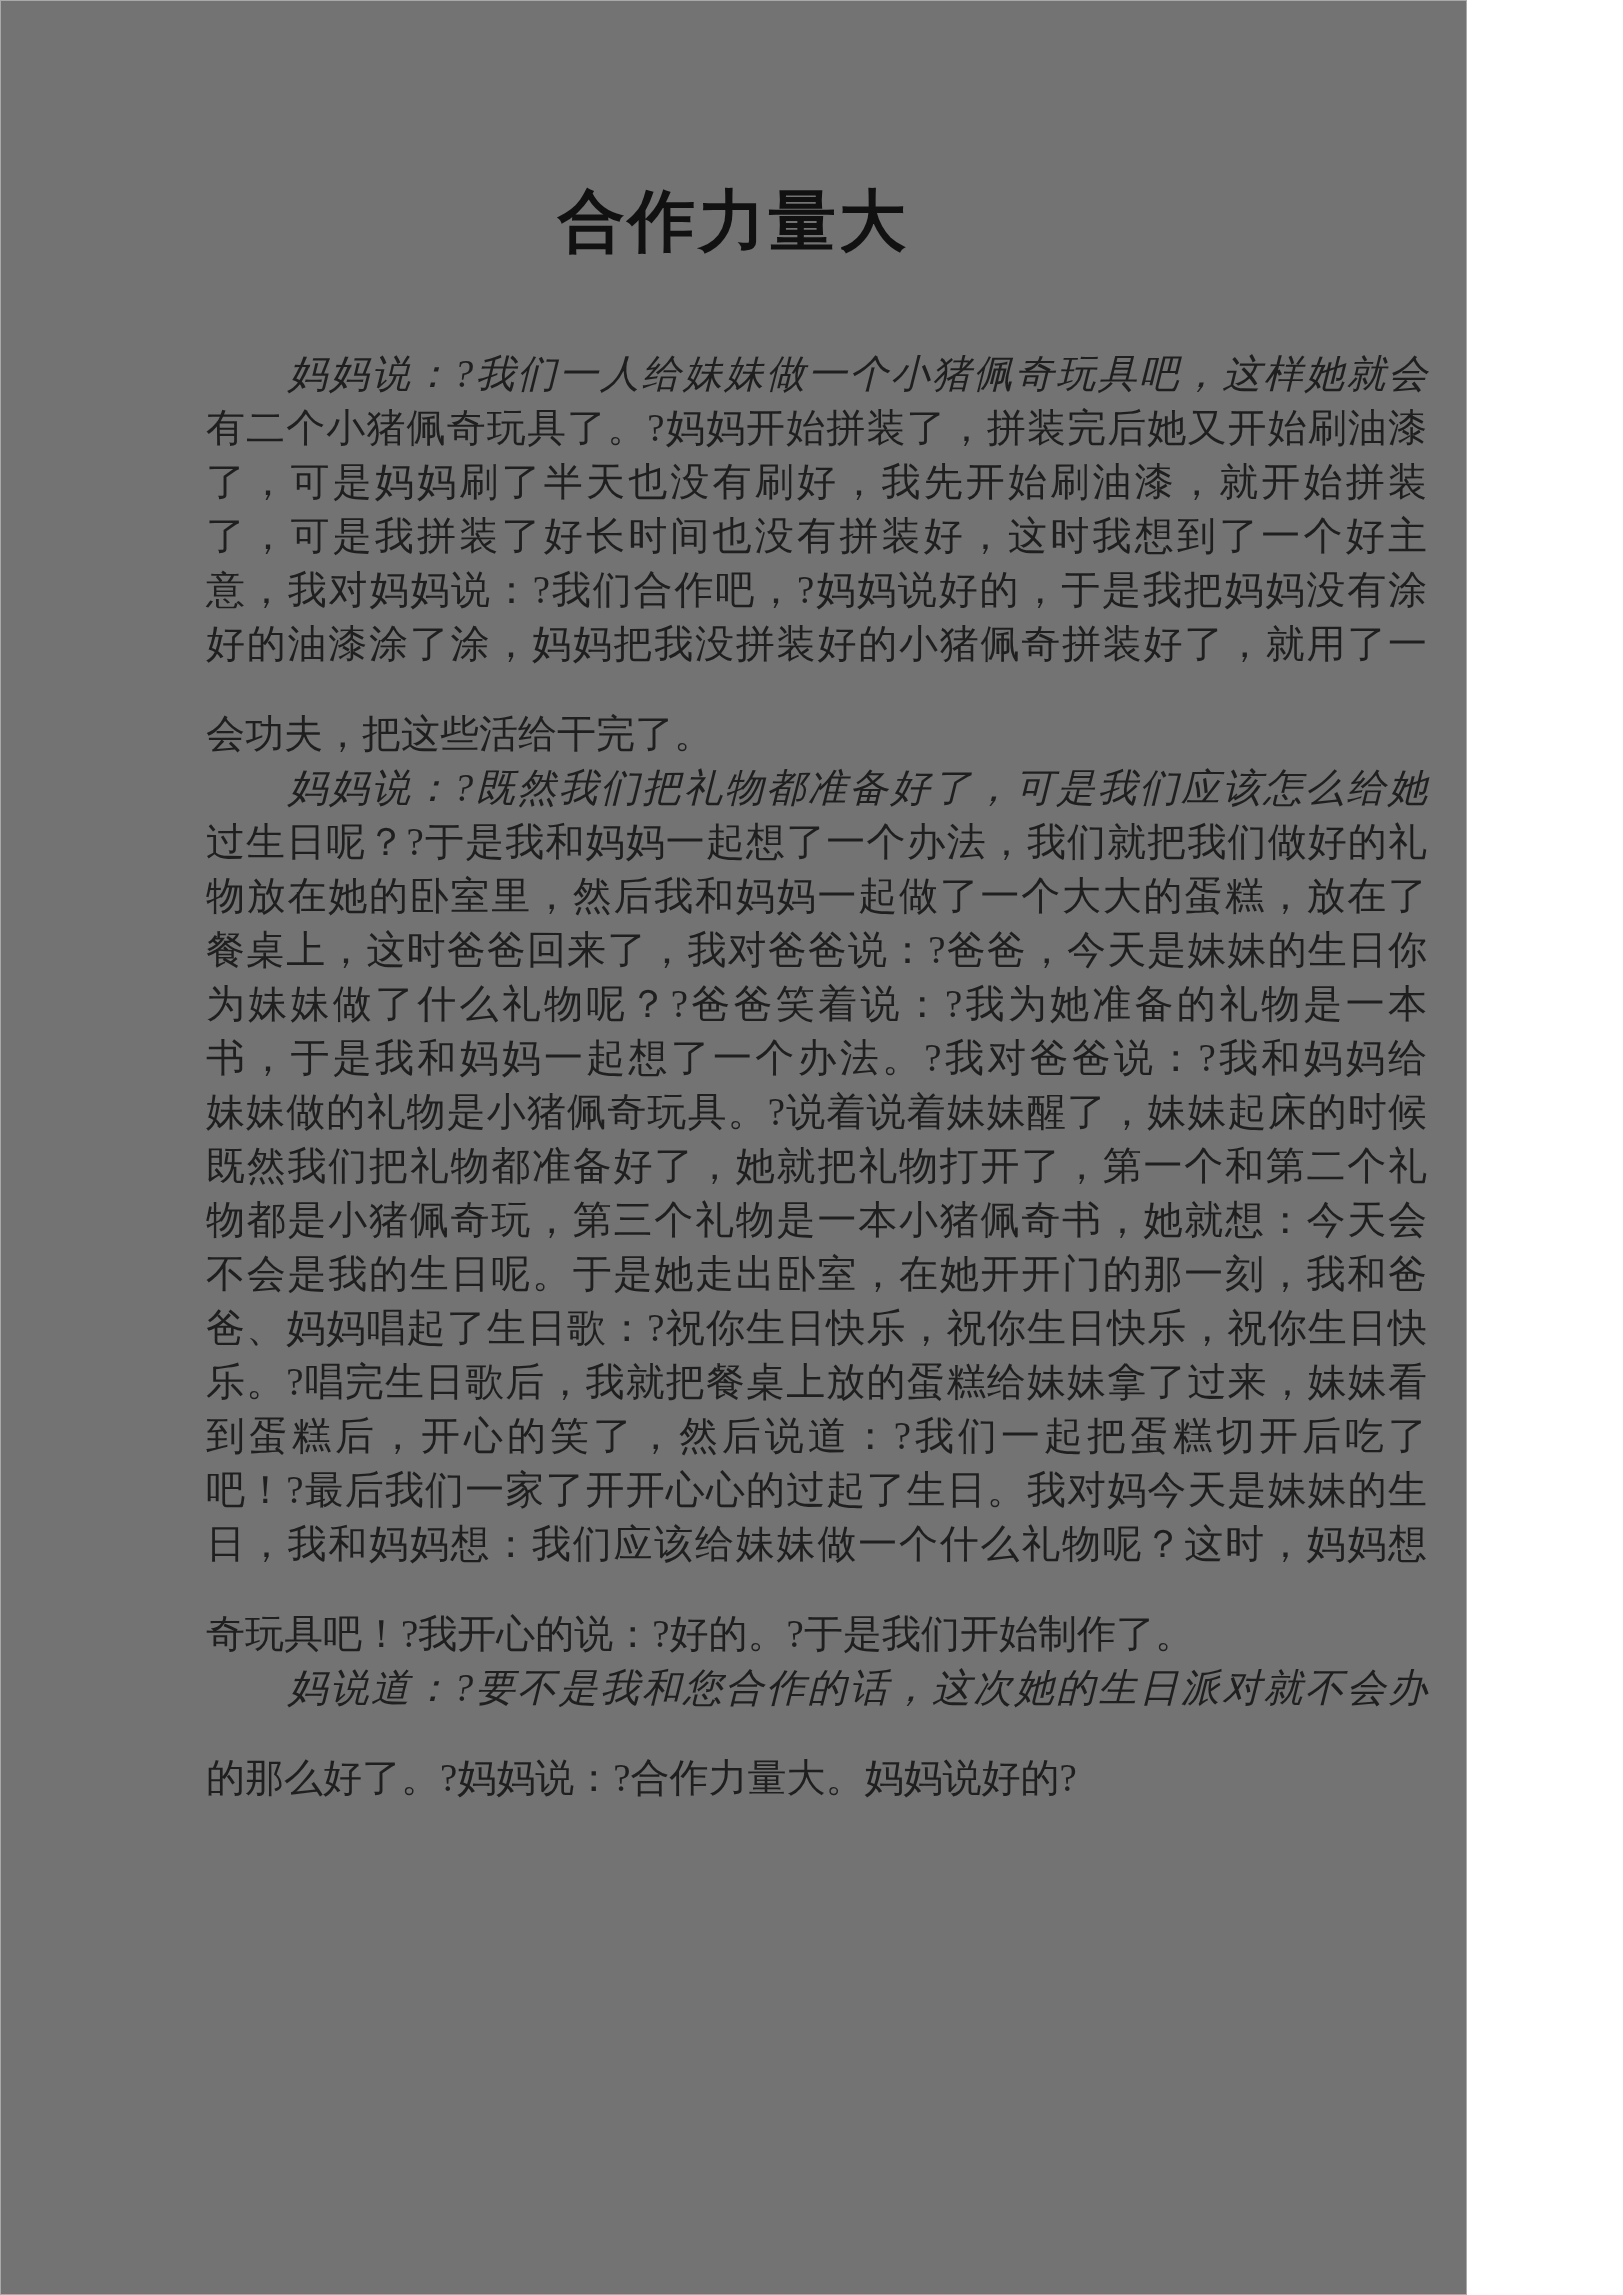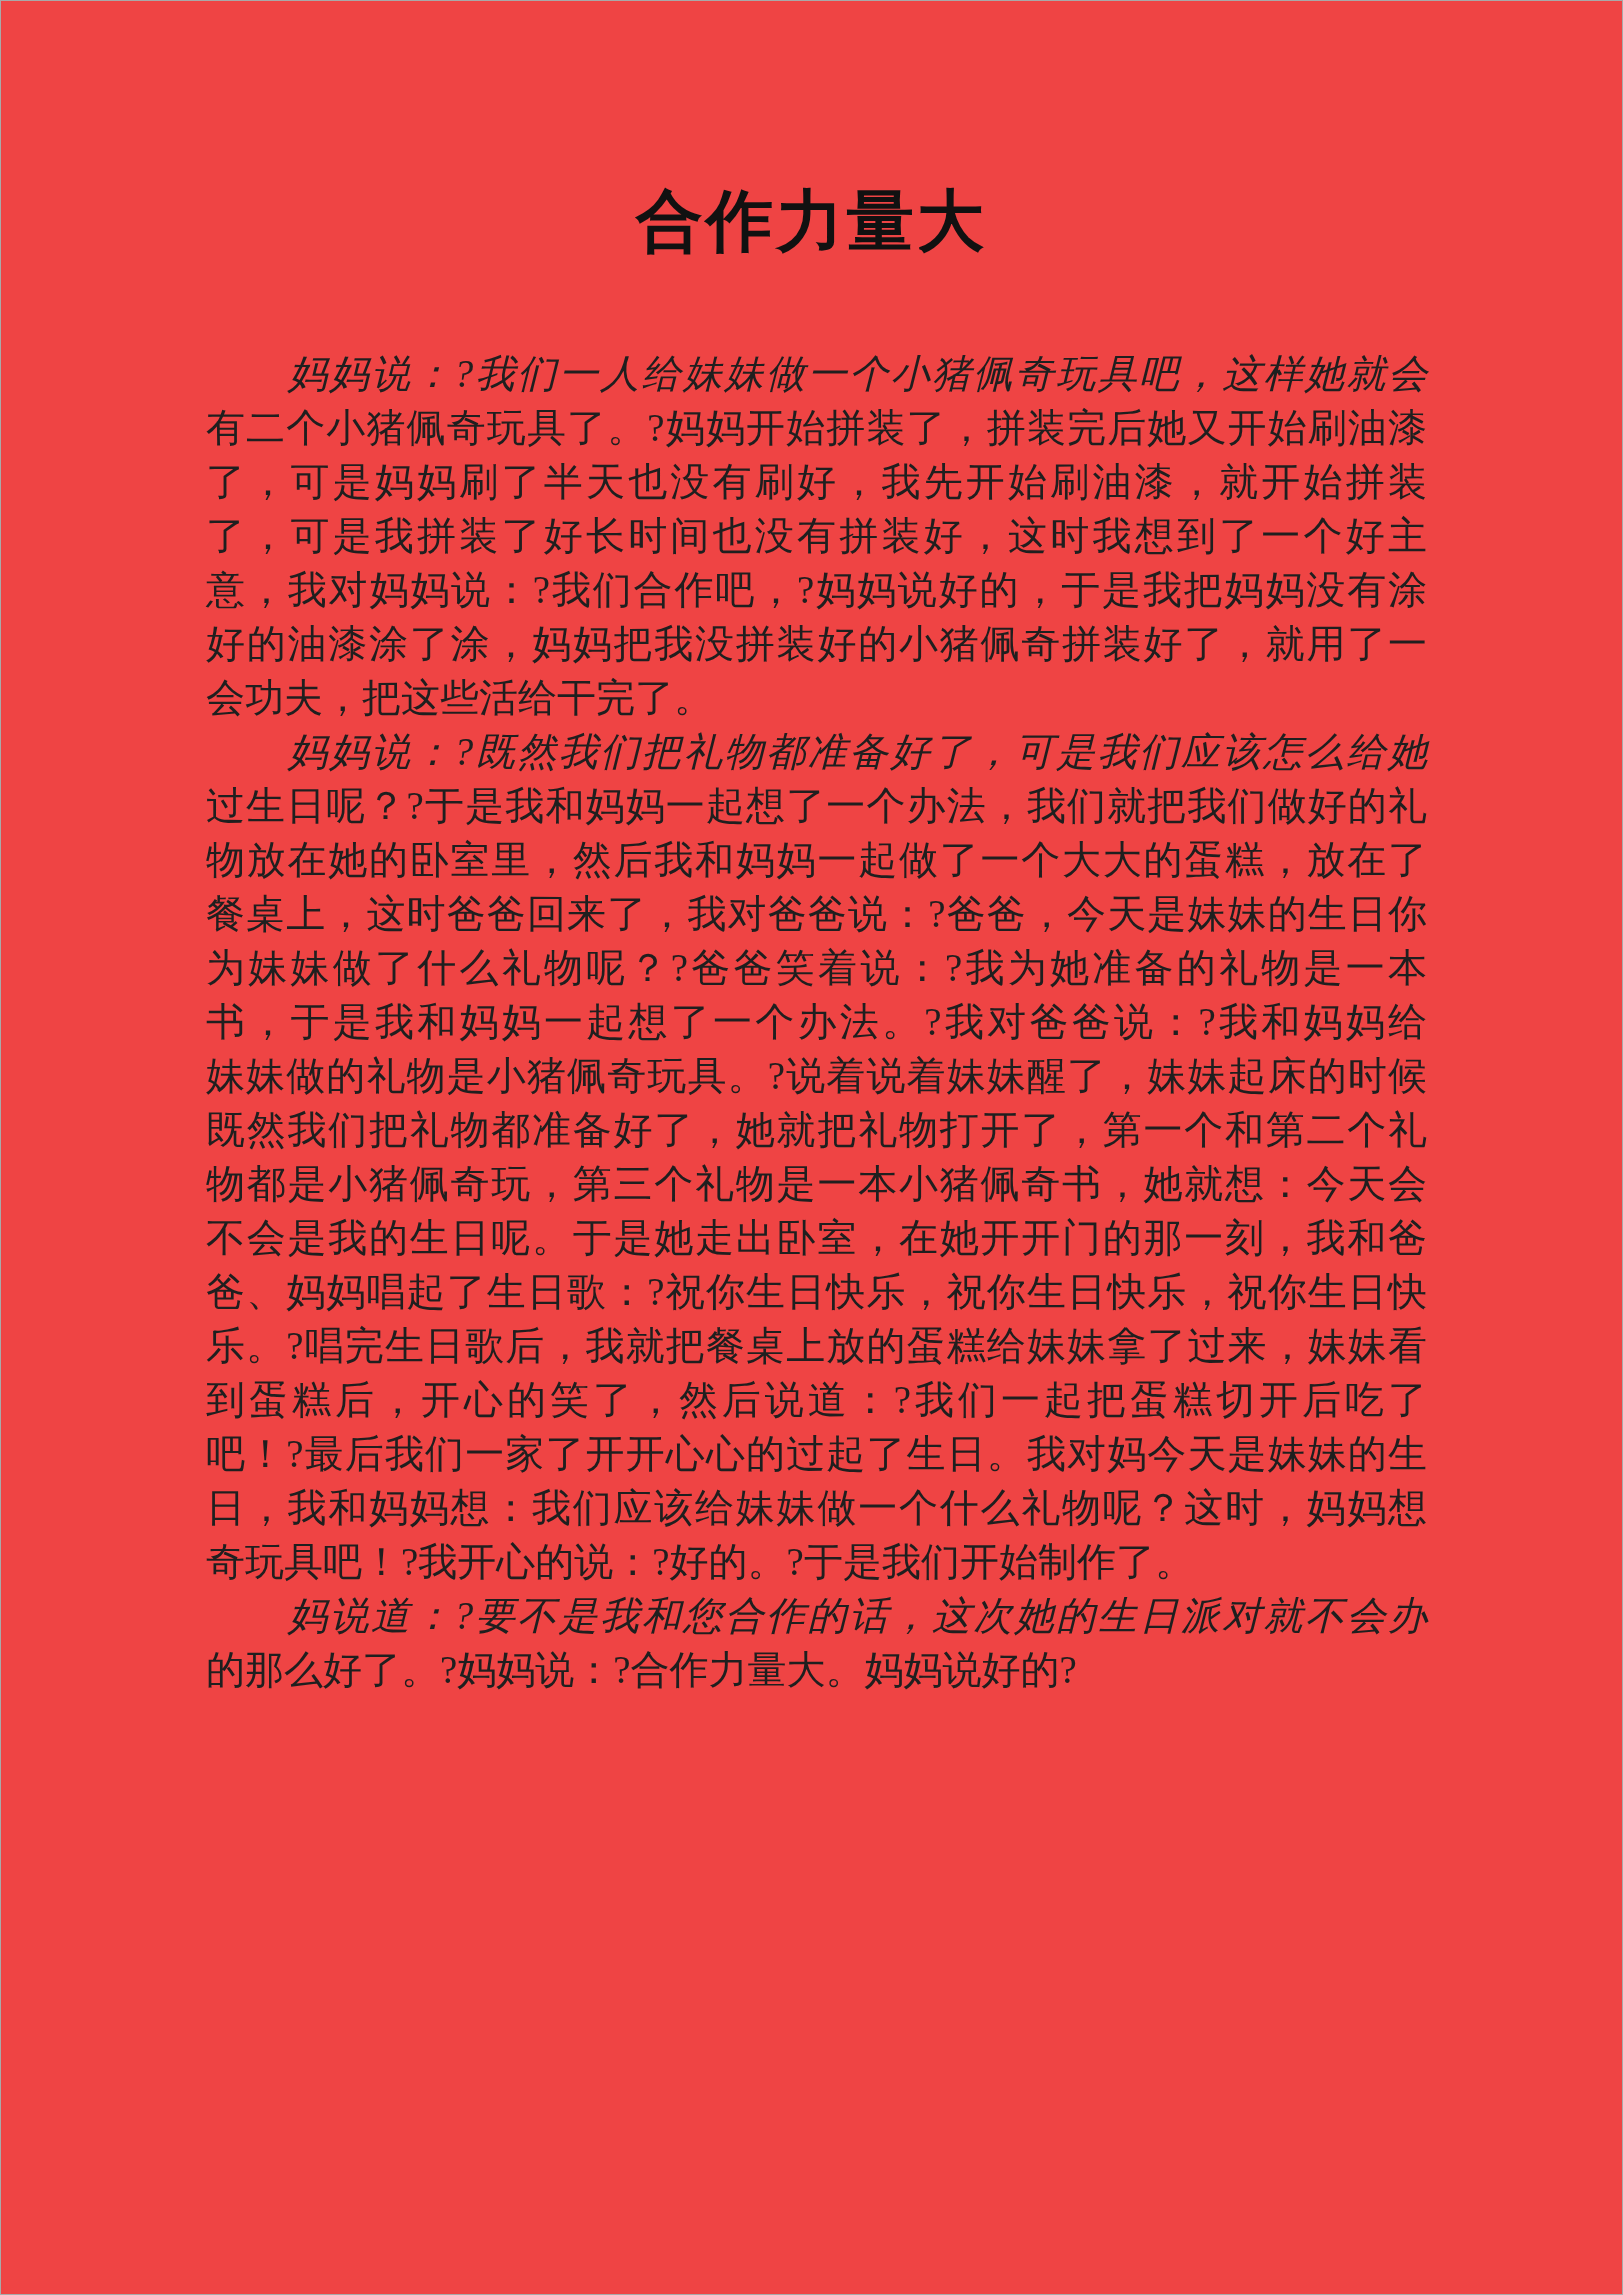--- a/index.html
+++ b/index.html
@@ -6,25 +6,25 @@
   body {
     width: 1623px;
     height: 2295px;
     background: #ffffff;
     position: relative;
     font-family: "Liberation Serif", serif;
   }
   .page {
     position: absolute;
     inset: 0;
-    width: 1623px;
+    width: 1467px;
     height: 2295px;
     box-sizing: border-box;
     border: 1.3px solid var(--border-color, #a9a9a9);
-    background: #ef4444;
+    background: #737373;
     overflow: hidden;
   }
   .title {
     position: absolute;
     top: 175px;
     left: 0;
     right: 0;
     margin: 0;
     text-align: center;
     font-family: "Liberation Sans", sans-serif;
@@ -50,20 +50,21 @@
     overflow: visible;
   }
   .line.indent {
     box-sizing: border-box;
     padding-left: 82px;
     font-style: italic;
   }
   .line.last {
     text-align: left;
     text-align-last: left;
+    margin-top: 36px;
   }
 </style>
 </head>
 <body style="--text-color: #1f1f1f; --title-color: #111111; --border-color: #a9a9a9;">
 
 <div class="page">
   <h1 class="title">合作力量大</h1>
   <div class="body-text">
       <div class="line indent">妈妈说：?我们一人给妹妹做一个小猪佩奇玩具吧，这样她就会</div>
       <div class="line">有二个小猪佩奇玩具了。?妈妈开始拼装了，拼装完后她又开始刷油漆</div>

